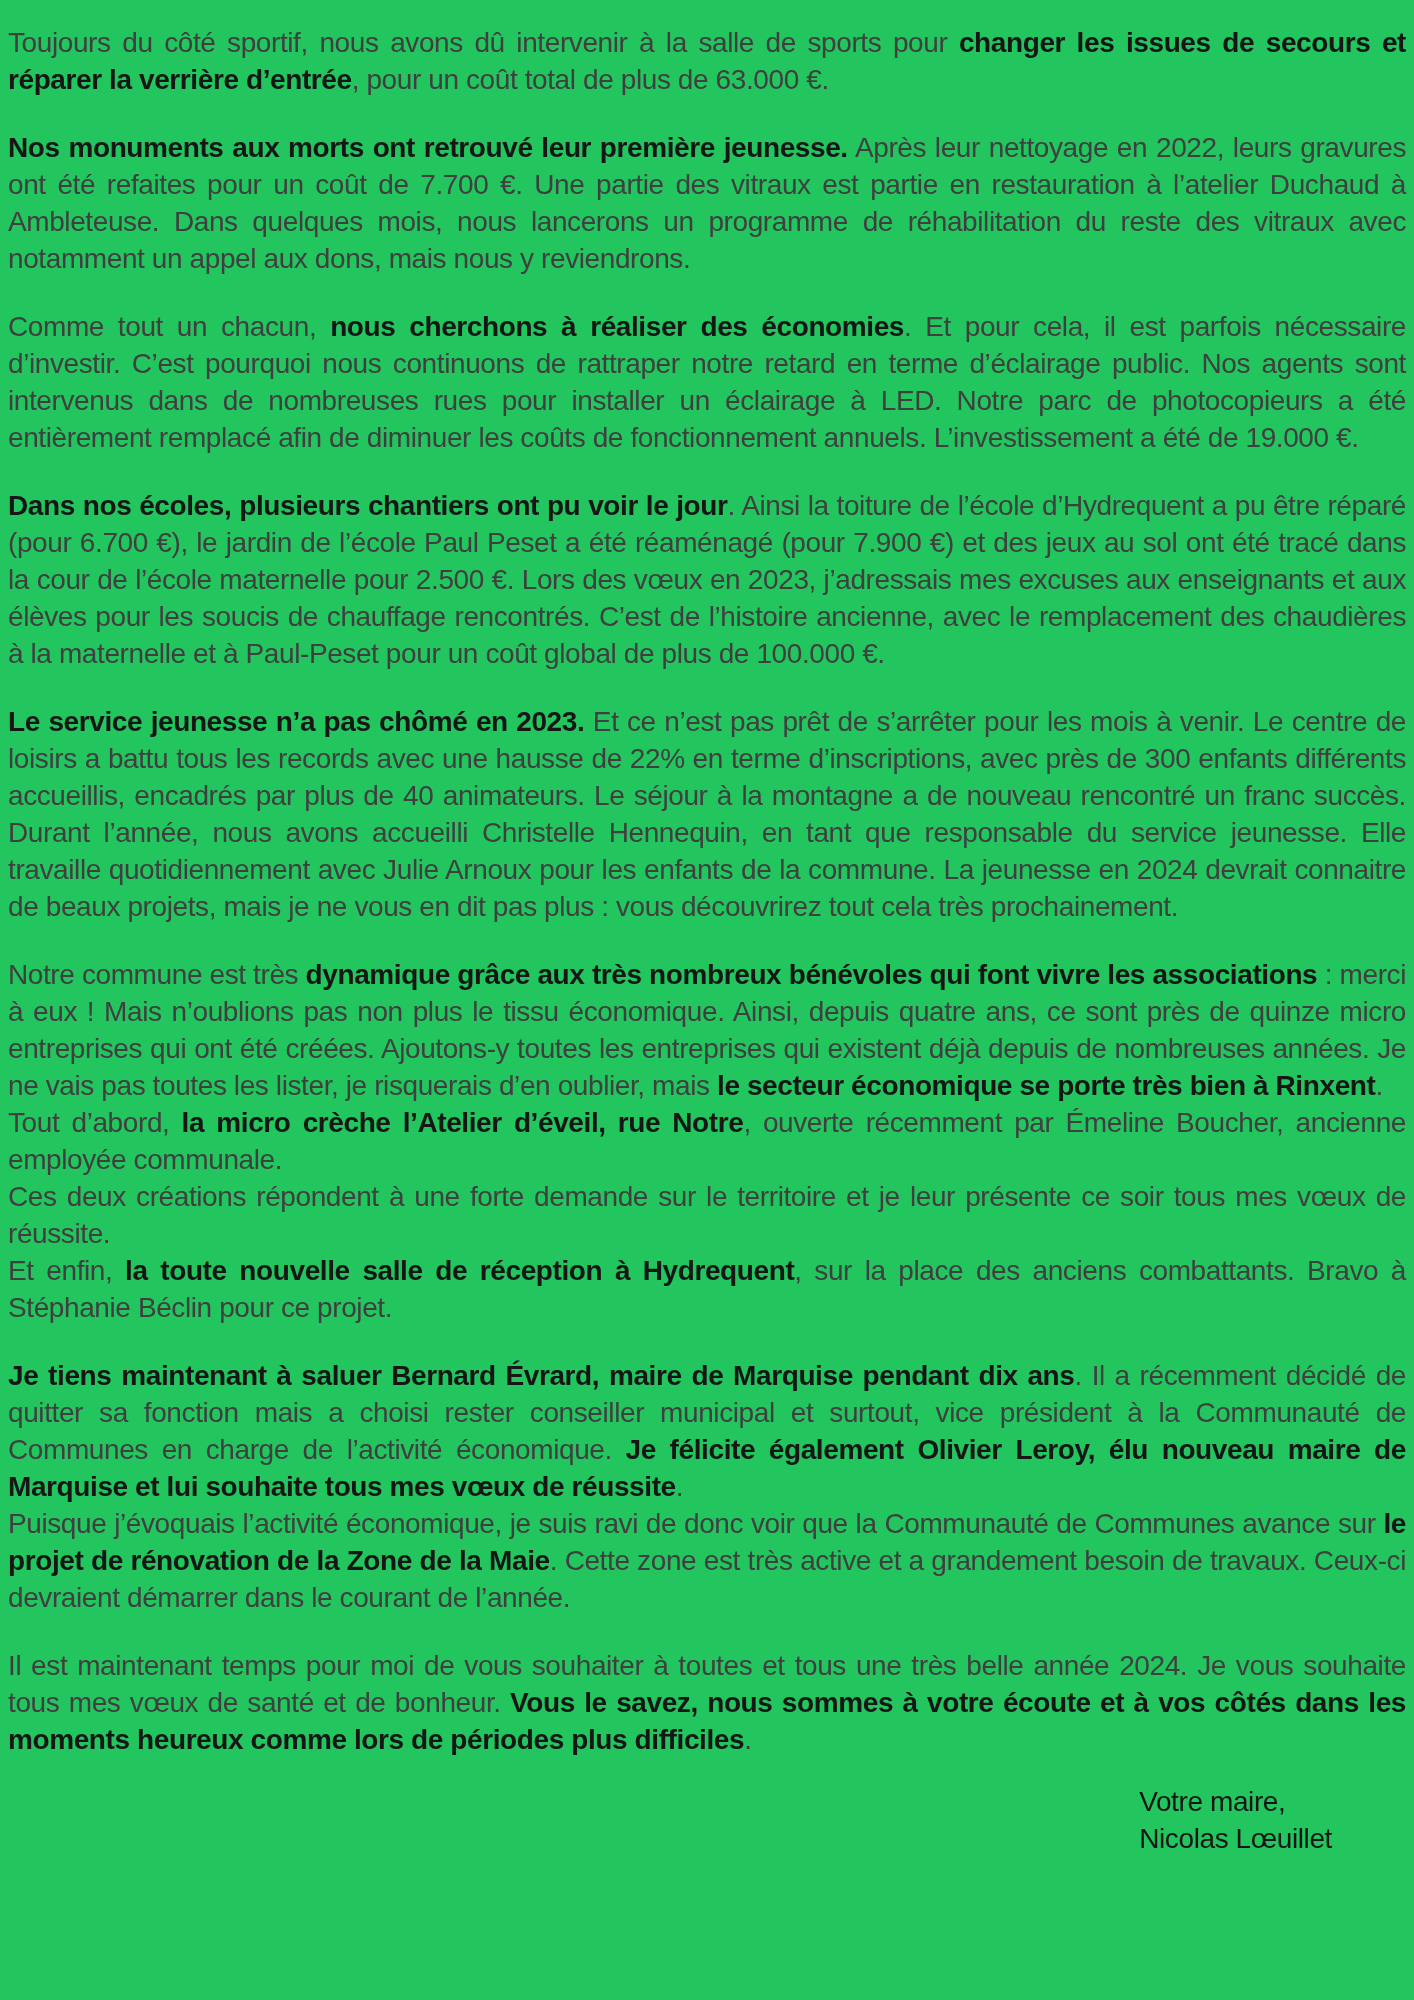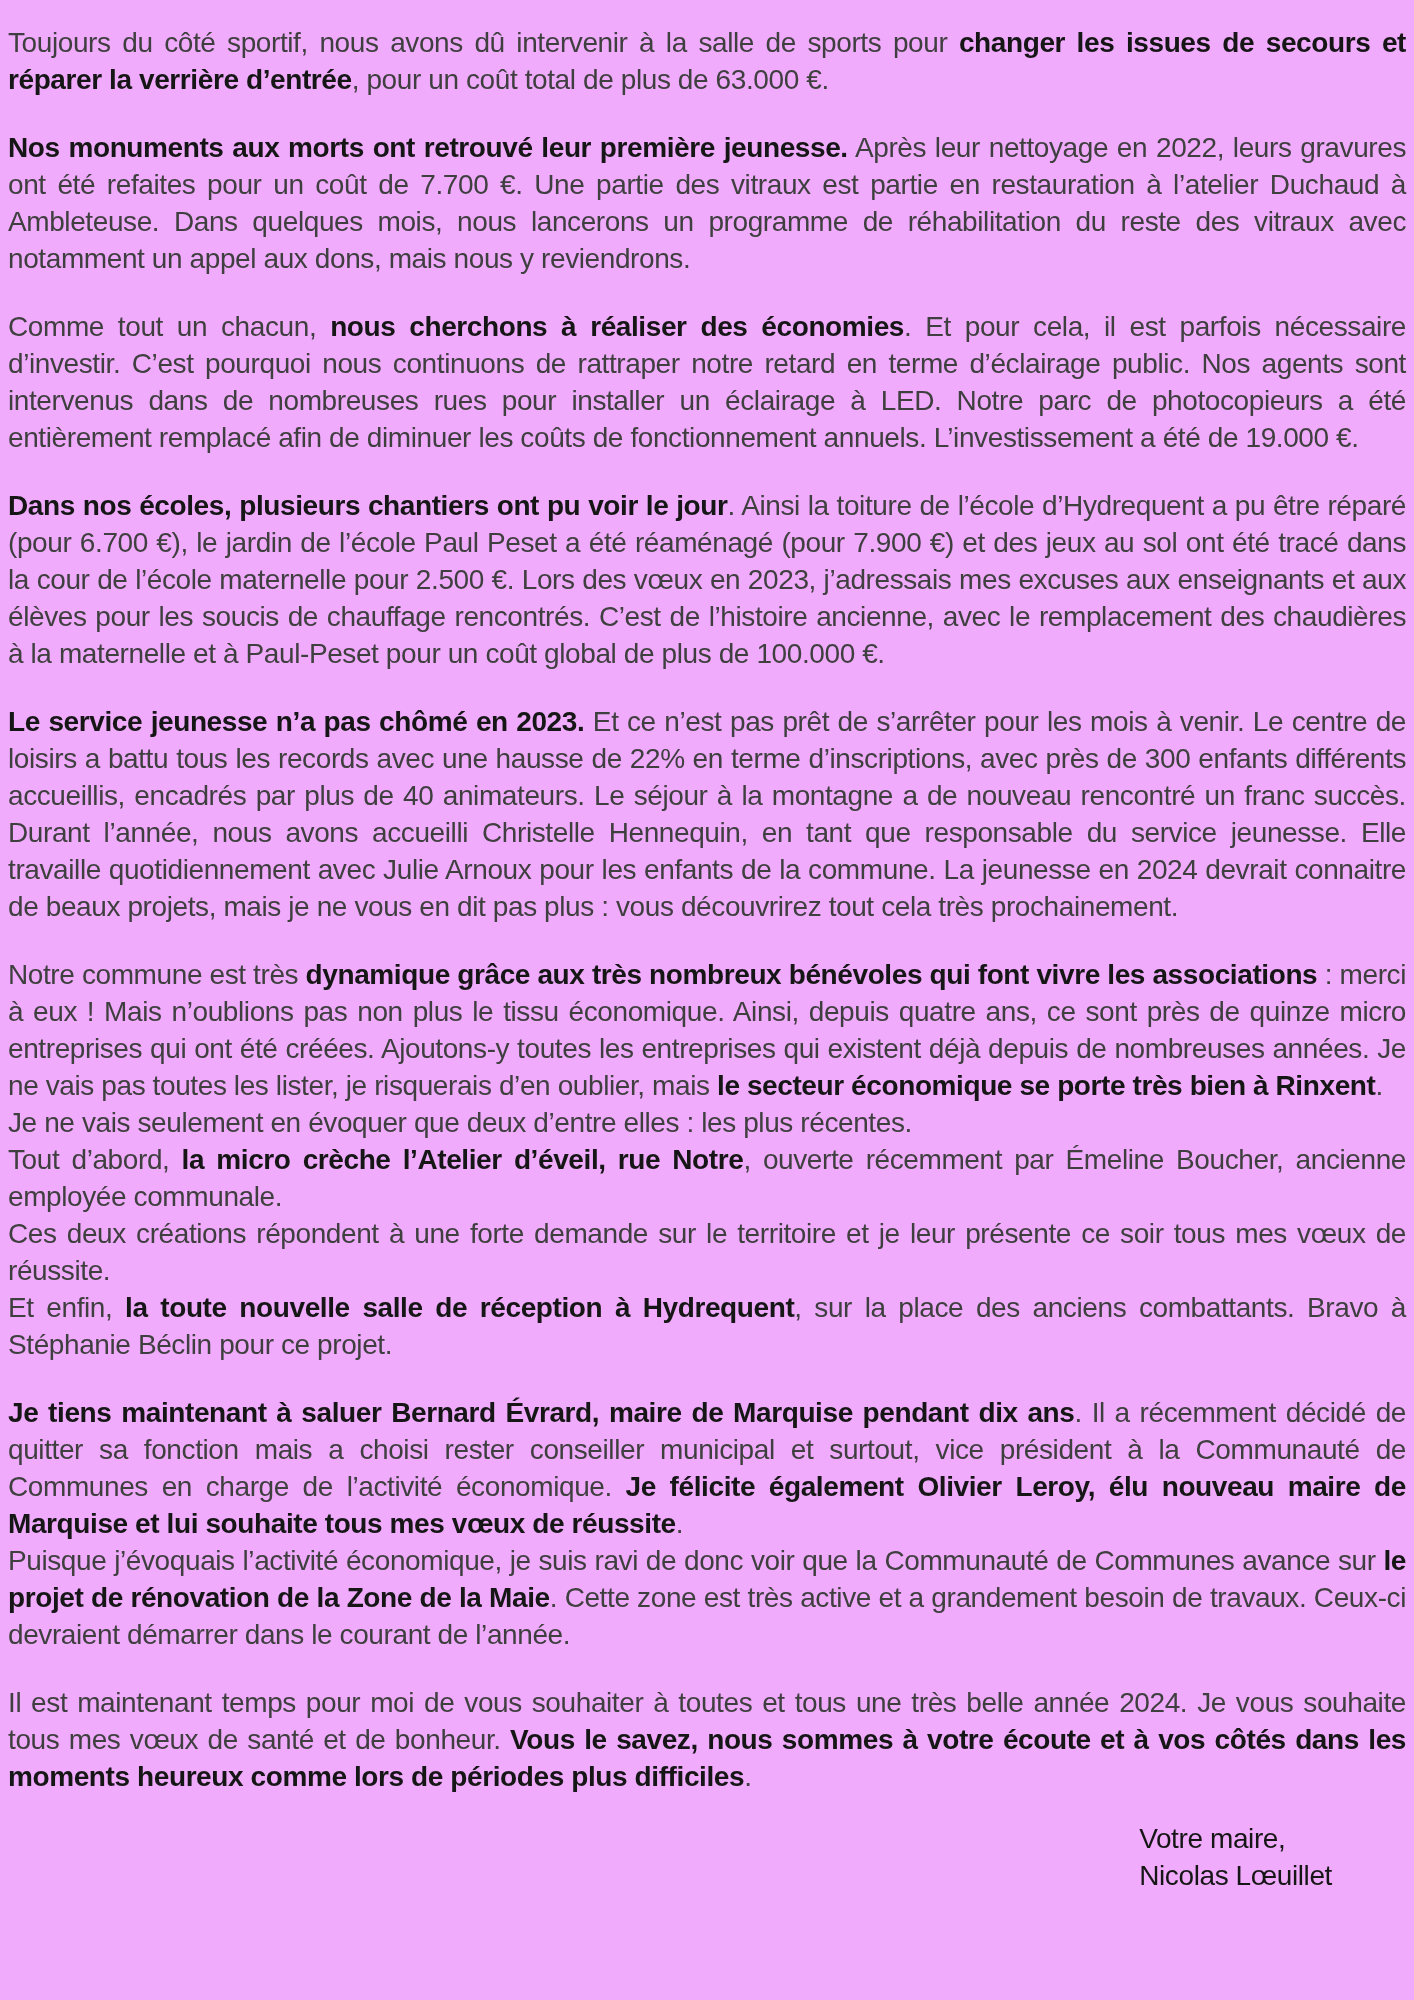--- a/index.html
+++ b/index.html
@@ -7,21 +7,21 @@
     padding: 0;
     background: #ffffff;
   }
   .page {
     position: relative;
     box-sizing: border-box;
     width: 1414px;
     height: 2000px;
     padding: 24px 8px 0 8px;
     overflow: hidden;
-    background: #f0abfc;
+    background: #22c55e;
     font-family: "Liberation Sans", sans-serif;
     font-size: 28px;
     line-height: 37px;
     letter-spacing: -0.4px;
     color: #3f3f3f;
   }
   .doc-body .block {
     margin: 0 0 31px 0;
   }
   .doc-body p {
@@ -57,21 +57,20 @@
         <p><span>Comme tout un chacun, </span><strong>nous cherchons à réaliser des économies</strong><span>. Et pour cela, il est parfois nécessaire d’investir. C’est pourquoi nous continuons de rattraper notre retard en terme d’éclairage public. Nos agents sont intervenus dans de nombreuses rues pour installer un éclairage à LED. Notre parc de photocopieurs a été entièrement remplacé afin de diminuer les coûts de fonctionnement annuels. L’investissement a été de 19.000 €.</span></p>
       </div>
       <div class="block">
         <p><strong>Dans nos écoles, plusieurs chantiers ont pu voir le jour</strong><span>. Ainsi la toiture de l’école d’Hydrequent a pu être réparé (pour 6.700 €), le jardin de l’école Paul Peset a été réaménagé (pour 7.900 €) et des jeux au sol ont été tracé dans la cour de l’école maternelle pour 2.500 €. Lors des vœux en 2023, j’adressais mes excuses aux enseignants et aux élèves pour les soucis de chauffage rencontrés. C’est de l’histoire ancienne, avec le remplacement des chaudières à la maternelle et à Paul-Peset pour un coût global de plus de 100.000 €.</span></p>
       </div>
       <div class="block">
         <p><strong>Le service jeunesse n’a pas chômé en 2023.</strong><span> Et ce n’est pas prêt de s’arrêter pour les mois à venir. Le centre de loisirs a battu tous les records avec une hausse de 22% en terme d’inscriptions, avec près de 300 enfants différents accueillis, encadrés par plus de 40 animateurs. Le séjour à la montagne a de nouveau rencontré un franc succès. Durant l’année, nous avons accueilli Christelle Hennequin, en tant que responsable du service jeunesse. Elle travaille quotidiennement avec Julie Arnoux pour les enfants de la commune. La jeunesse en 2024 devrait connaitre de beaux projets, mais je ne vous en dit pas plus : vous découvrirez tout cela très prochainement.</span></p>
       </div>
       <div class="block">
         <p><span>Notre commune est très </span><strong>dynamique grâce aux très nombreux bénévoles qui font vivre les associations</strong><span> : merci à eux ! Mais n’oublions pas non plus le tissu économique. Ainsi, depuis quatre ans, ce sont près de quinze micro entreprises qui ont été créées. Ajoutons-y toutes les entreprises qui existent déjà depuis de nombreuses années. Je ne vais pas toutes les lister, je risquerais d’en oublier, mais </span><strong>le secteur économique se porte très bien à Rinxent</strong><span>.</span></p>
-        <p><span>Je ne vais seulement en évoquer que deux d’entre elles : les plus récentes.</span></p>
         <p><span>Tout d’abord, </span><strong>la micro crèche l’Atelier d’éveil, rue Notre</strong><span>, ouverte récemment par Émeline Boucher, ancienne employée communale.</span></p>
         <p><span>Ces deux créations répondent à une forte demande sur le territoire et je leur présente ce soir tous mes vœux de réussite.</span></p>
         <p><span>Et enfin, </span><strong>la toute nouvelle salle de réception à Hydrequent</strong><span>, sur la place des anciens combattants. Bravo à Stéphanie Béclin pour ce projet.</span></p>
       </div>
       <div class="block">
         <p><strong>Je tiens maintenant à saluer Bernard Évrard, maire de Marquise pendant dix ans</strong><span>. Il a récemment décidé de quitter sa fonction mais a choisi rester conseiller municipal et surtout, vice président à la Communauté de Communes en charge de l’activité économique. </span><strong>Je félicite également Olivier Leroy, élu nouveau maire de Marquise et lui souhaite tous mes vœux de réussite</strong><span>.</span></p>
         <p><span>Puisque j’évoquais l’activité économique, je suis ravi de donc voir que la Communauté de Communes avance sur </span><strong>le projet de rénovation de la Zone de la Maie</strong><span>. Cette zone est très active et a grandement besoin de travaux. Ceux-ci devraient démarrer dans le courant de l’année.</span></p>
       </div>
       <div class="block">
         <p><span>Il est maintenant temps pour moi de vous souhaiter à toutes et tous une très belle année 2024. Je vous souhaite tous mes vœux de santé et de bonheur. </span><strong>Vous le savez, nous sommes à votre écoute et à vos côtés dans les moments heureux comme lors de périodes plus difficiles</strong><span>.</span></p>

